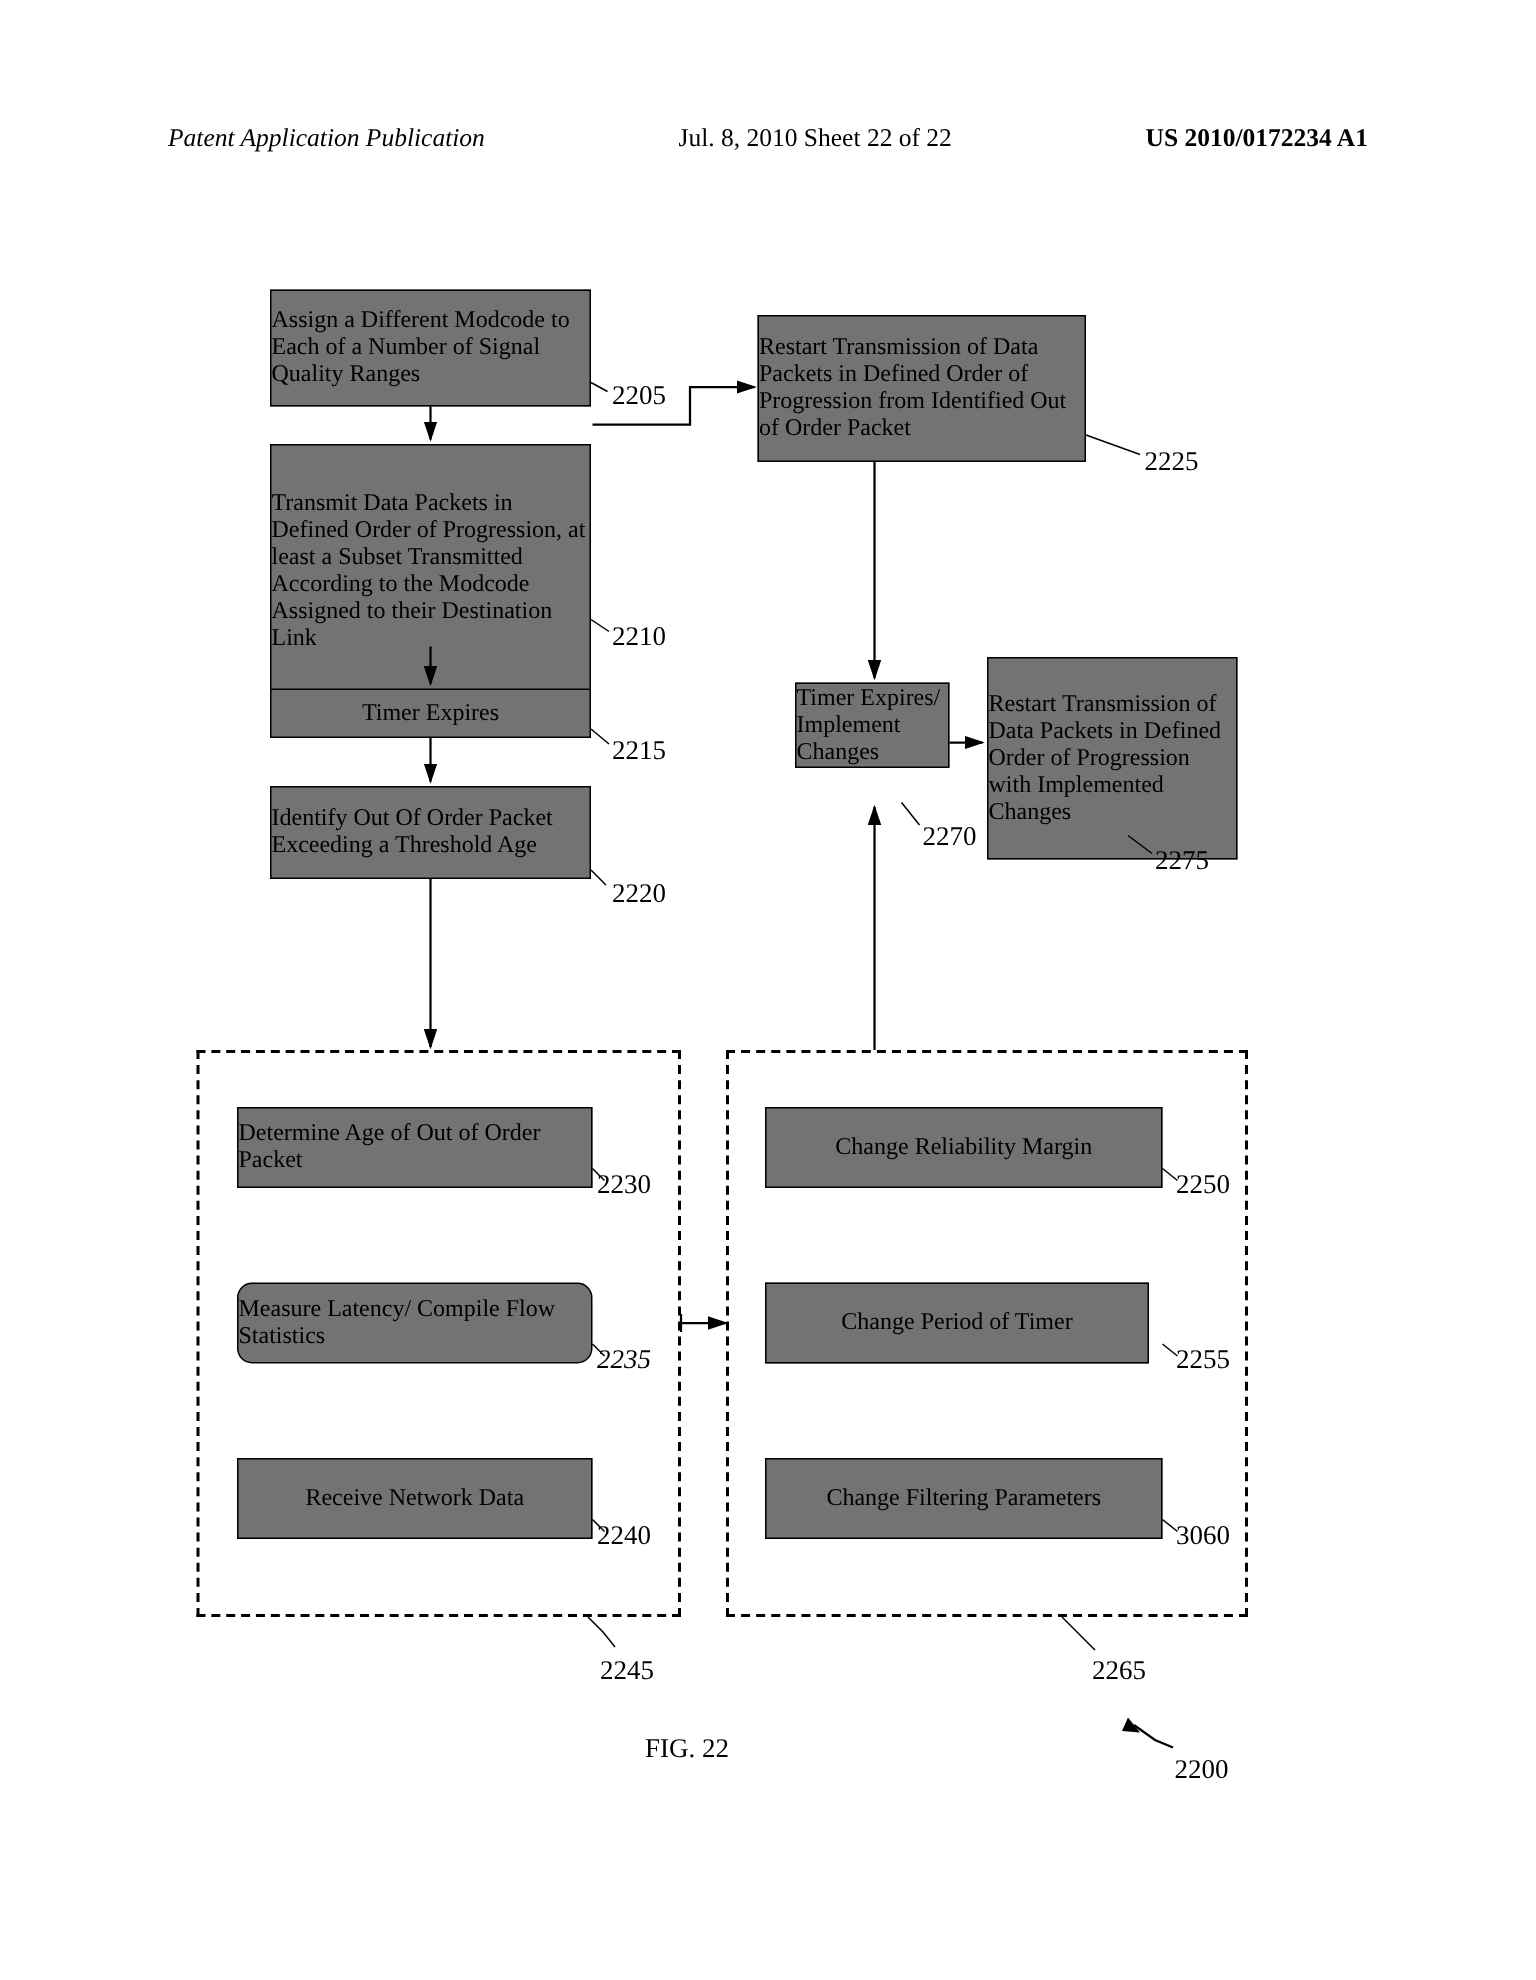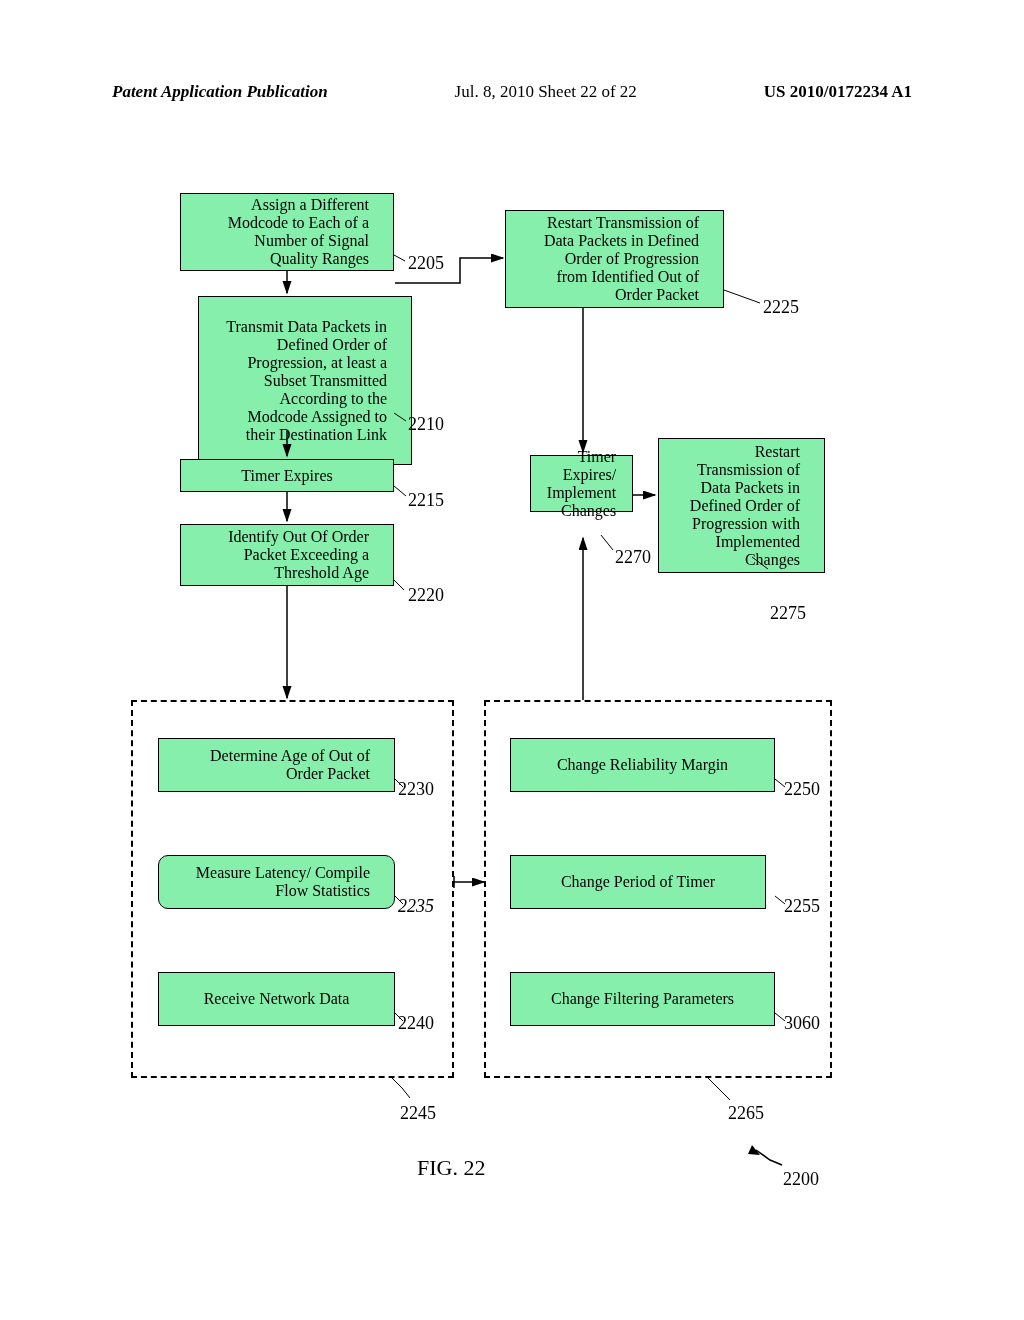--- a/index.html
+++ b/index.html
@@ -13,51 +13,52 @@
     .header {
       position: absolute;
       top: 82px;
       left: 0;
       width: 1024px;
       display: flex;
       justify-content: space-between;
       font-size: 17px;
       padding: 0 112px;
     }
-    .header-left { font-weight: bold; font-style: italic; }
+    .header-left { font-weight: normal; font-style: italic; }
     .header-right { font-weight: bold; }
     .diagram-container {
       position: absolute;
       top: 0;
       left: 0;
       width: 1024px;
       height: 1320px;
     }
     .box {
       position: absolute;
       border: 1.5px solid black;
-      text-align: right;
+      text-align: left;
       font-size: 16px;
       display: flex;
       align-items: center;
       justify-content: center;
-      padding: 4px 24px;
-      background: #86efac;
+      padding: 4px 0;
+      background: #737373;
     }
     .dashed-box {
       position: absolute;
       border: 2px dashed black;
     }
     .ref-label {
       position: absolute;
       font-size: 18px;
     }
     .fig-label {
       position: absolute;
-      font-size: 22px;
+      font-size: 18px;
+      margin-left: 13px;
     }
     svg.overlay {
       position: absolute;
       top: 0;
       left: 0;
       width: 1024px;
       height: 1320px;
       pointer-events: none;
     }
   </style>
@@ -66,21 +67,21 @@
 
 <div class="header">
   <span class="header-left">Patent Application Publication</span>
   <span>Jul. 8, 2010  Sheet 22 of 22</span>
   <span class="header-right">US 2010/0172234 A1</span>
 </div>
 
 <div class="diagram-container">
 
   <div class="box" style="left:180px; top:193px; width:214px; height:78px;">Assign a Different Modcode to Each of a Number of Signal Quality Ranges</div>
-  <div class="box" style="left:180px; top:296px; width:214px; height:169px;margin-left:18px;">Transmit Data Packets in Defined Order of Progression, at least a Subset Transmitted According to the Modcode Assigned to their Destination Link</div>
+  <div class="box" style="left:180px; top:296px; width:214px; height:169px;">Transmit Data Packets in Defined Order of Progression, at least a Subset Transmitted According to the Modcode Assigned to their Destination Link</div>
   <div class="box" style="left:180px; top:459px; width:214px; height:33px;">Timer Expires</div>
   <div class="box" style="left:180px; top:524px; width:214px; height:62px;">Identify Out Of Order Packet Exceeding a Threshold Age</div>
 
   <div class="box" style="left:505px; top:210px; width:219px; height:98px;">Restart Transmission of Data Packets in Defined Order of Progression from Identified Out of Order Packet</div>
   <div class="box" style="left:530px; top:455px; width:103px; height:57px;">Timer Expires/ Implement Changes</div>
   <div class="box" style="left:658px; top:438px; width:167px; height:135px;">Restart Transmission of Data Packets in Defined Order of Progression with Implemented Changes</div>
 
   <div class="dashed-box" style="left:131px; top:700px; width:323px; height:378px;"></div>
   <div class="dashed-box" style="left:484px; top:700px; width:348px; height:378px;"></div>
 
@@ -91,21 +92,21 @@
   <div class="box" style="left:510px; top:738px; width:265px; height:54px;">Change Reliability Margin</div>
   <div class="box" style="left:510px; top:855px; width:256px; height:54px;">Change Period of Timer</div>
   <div class="box" style="left:510px; top:972px; width:265px; height:54px;">Change Filtering Parameters</div>
 
   <div class="ref-label" style="left:408px; top:253px;">2205</div>
   <div class="ref-label" style="left:408px; top:414px;">2210</div>
   <div class="ref-label" style="left:408px; top:490px;">2215</div>
   <div class="ref-label" style="left:408px; top:585px;">2220</div>
   <div class="ref-label" style="left:763px; top:297px;">2225</div>
   <div class="ref-label" style="left:615px; top:547px;">2270</div>
-  <div class="ref-label" style="left:770px; top:563px;margin-top:40px;">2275</div>
+  <div class="ref-label" style="left:770px; top:563px;">2275</div>
   <div class="ref-label" style="left:398px; top:779px;">2230</div>
   <div class="ref-label" style="left:398px; top:896px;font-style:italic;">2235</div>
   <div class="ref-label" style="left:398px; top:1013px;">2240</div>
   <div class="ref-label" style="left:784px; top:779px;">2250</div>
   <div class="ref-label" style="left:784px; top:896px;">2255</div>
   <div class="ref-label" style="left:784px; top:1013px;">3060</div>
   <div class="ref-label" style="left:400px; top:1103px;">2245</div>
   <div class="ref-label" style="left:728px; top:1103px;">2265</div>
   <div class="ref-label" style="left:783px; top:1157px;margin-top:12px;">2200</div>
 

